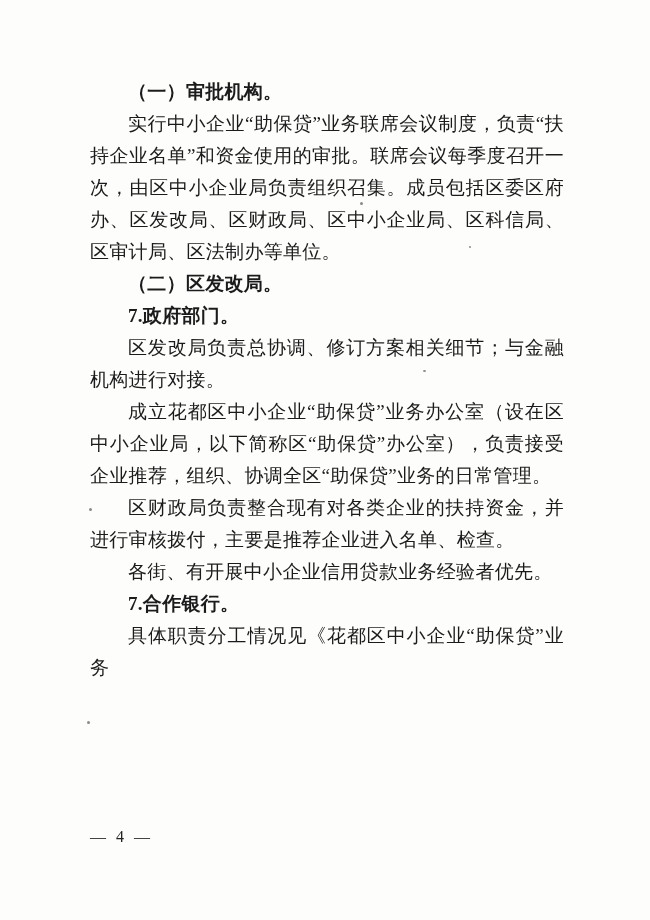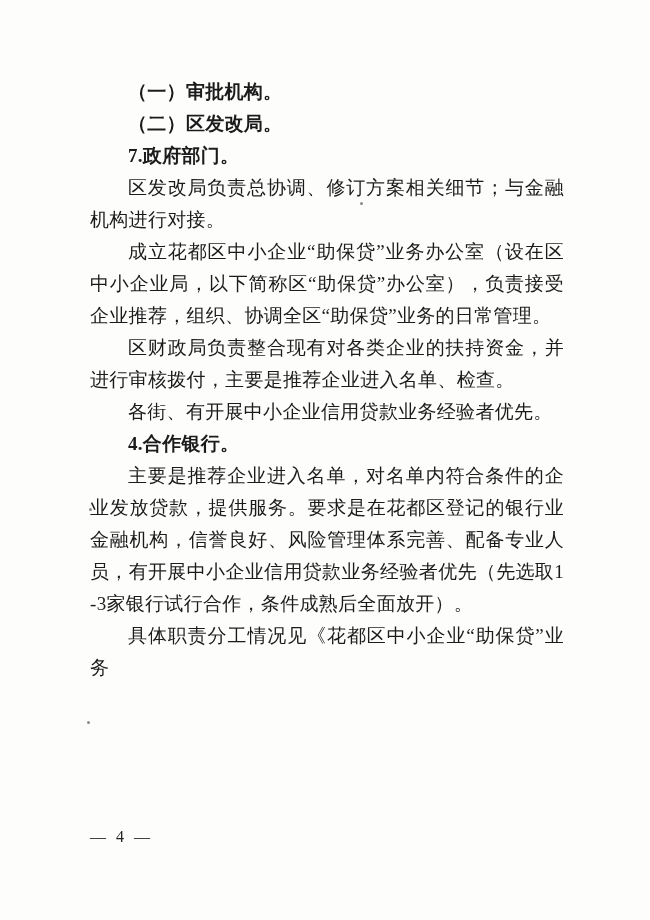--- a/index.html
+++ b/index.html
@@ -54,28 +54,28 @@
   .s4 { left: 89px; top: 508px; width: 3px; height: 3px; }
   .s5 { left: 87px; top: 721px; width: 3px; height: 3px; }
 </style>
 </head>
 <body>
 
 <div class="page">
 
   <div class="content">
     <p class="heading">（一）审批机构。</p>
+    <p>实行中小企业“助保贷”业务联席会议制度，负责“扶持企业名单”和资金使用的审批。联席会议每季度召开一次，由区中小企业局负责组织召集。成员包括区委区府办、区发改局、区财政局、区中小企业局、区科信局、区审计局、区法制办等单位。</p>
     <p class="heading">（二）区发改局。</p>
     <p class="heading">7.政府部门。</p>
     <p>区发改局负责总协调、修订方案相关细节；与金融机构进行对接。</p>
     <p>成立花都区中小企业“助保贷”业务办公室（设在区中小企业局，以下简称区“助保贷”办公室），负责接受企业推荐，组织、协调全区“助保贷”业务的日常管理。</p>
     <p>区财政局负责整合现有对各类企业的扶持资金，并进行审核拨付，主要是推荐企业进入名单、检查。</p>
     <p>各街、有开展中小企业信用贷款业务经验者优先。</p>
-    <p class="heading">4.合作银行。</p>
-    <p>主要是推荐企业进入名单，对名单内符合条件的企业发放贷款，提供服务。要求是在花都区登记的银行业金融机构，信誉良好、风险管理体系完善、配备专业人员，有开展中小企业信用贷款业务经验者优先（先选取1-3家银行试行合作，条件成熟后全面放开）。</p>
+    <p class="heading">7.合作银行。</p>
     <p>具体职责分工情况见《花都区中小企业“助保贷”业务</p>
   </div>
 
   <div class="page-num">— 4 —</div>
 
   <div class="speck s1"></div>
   <div class="speck s2"></div>
   <div class="speck s3"></div>
   <div class="speck s4"></div>
   <div class="speck s5"></div>

